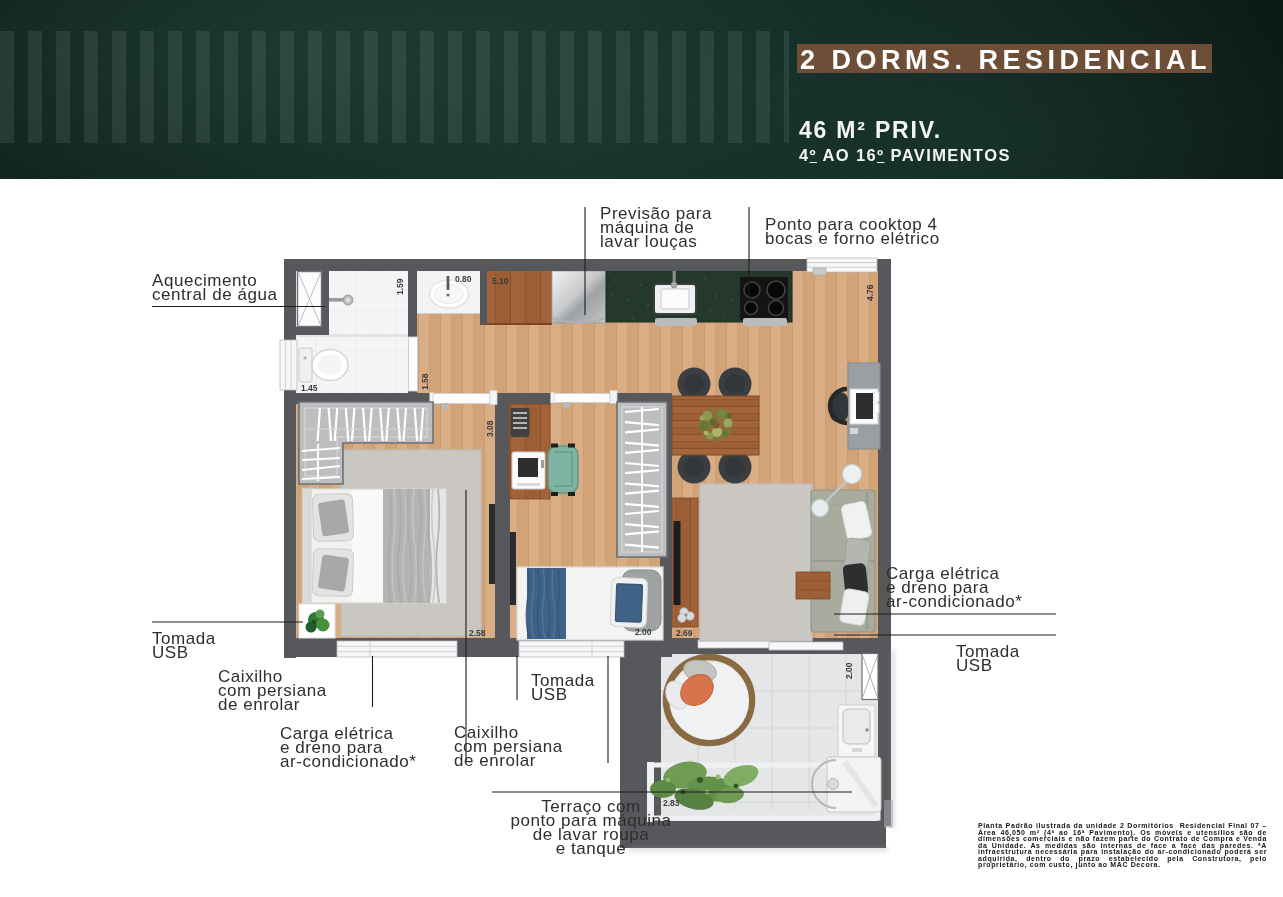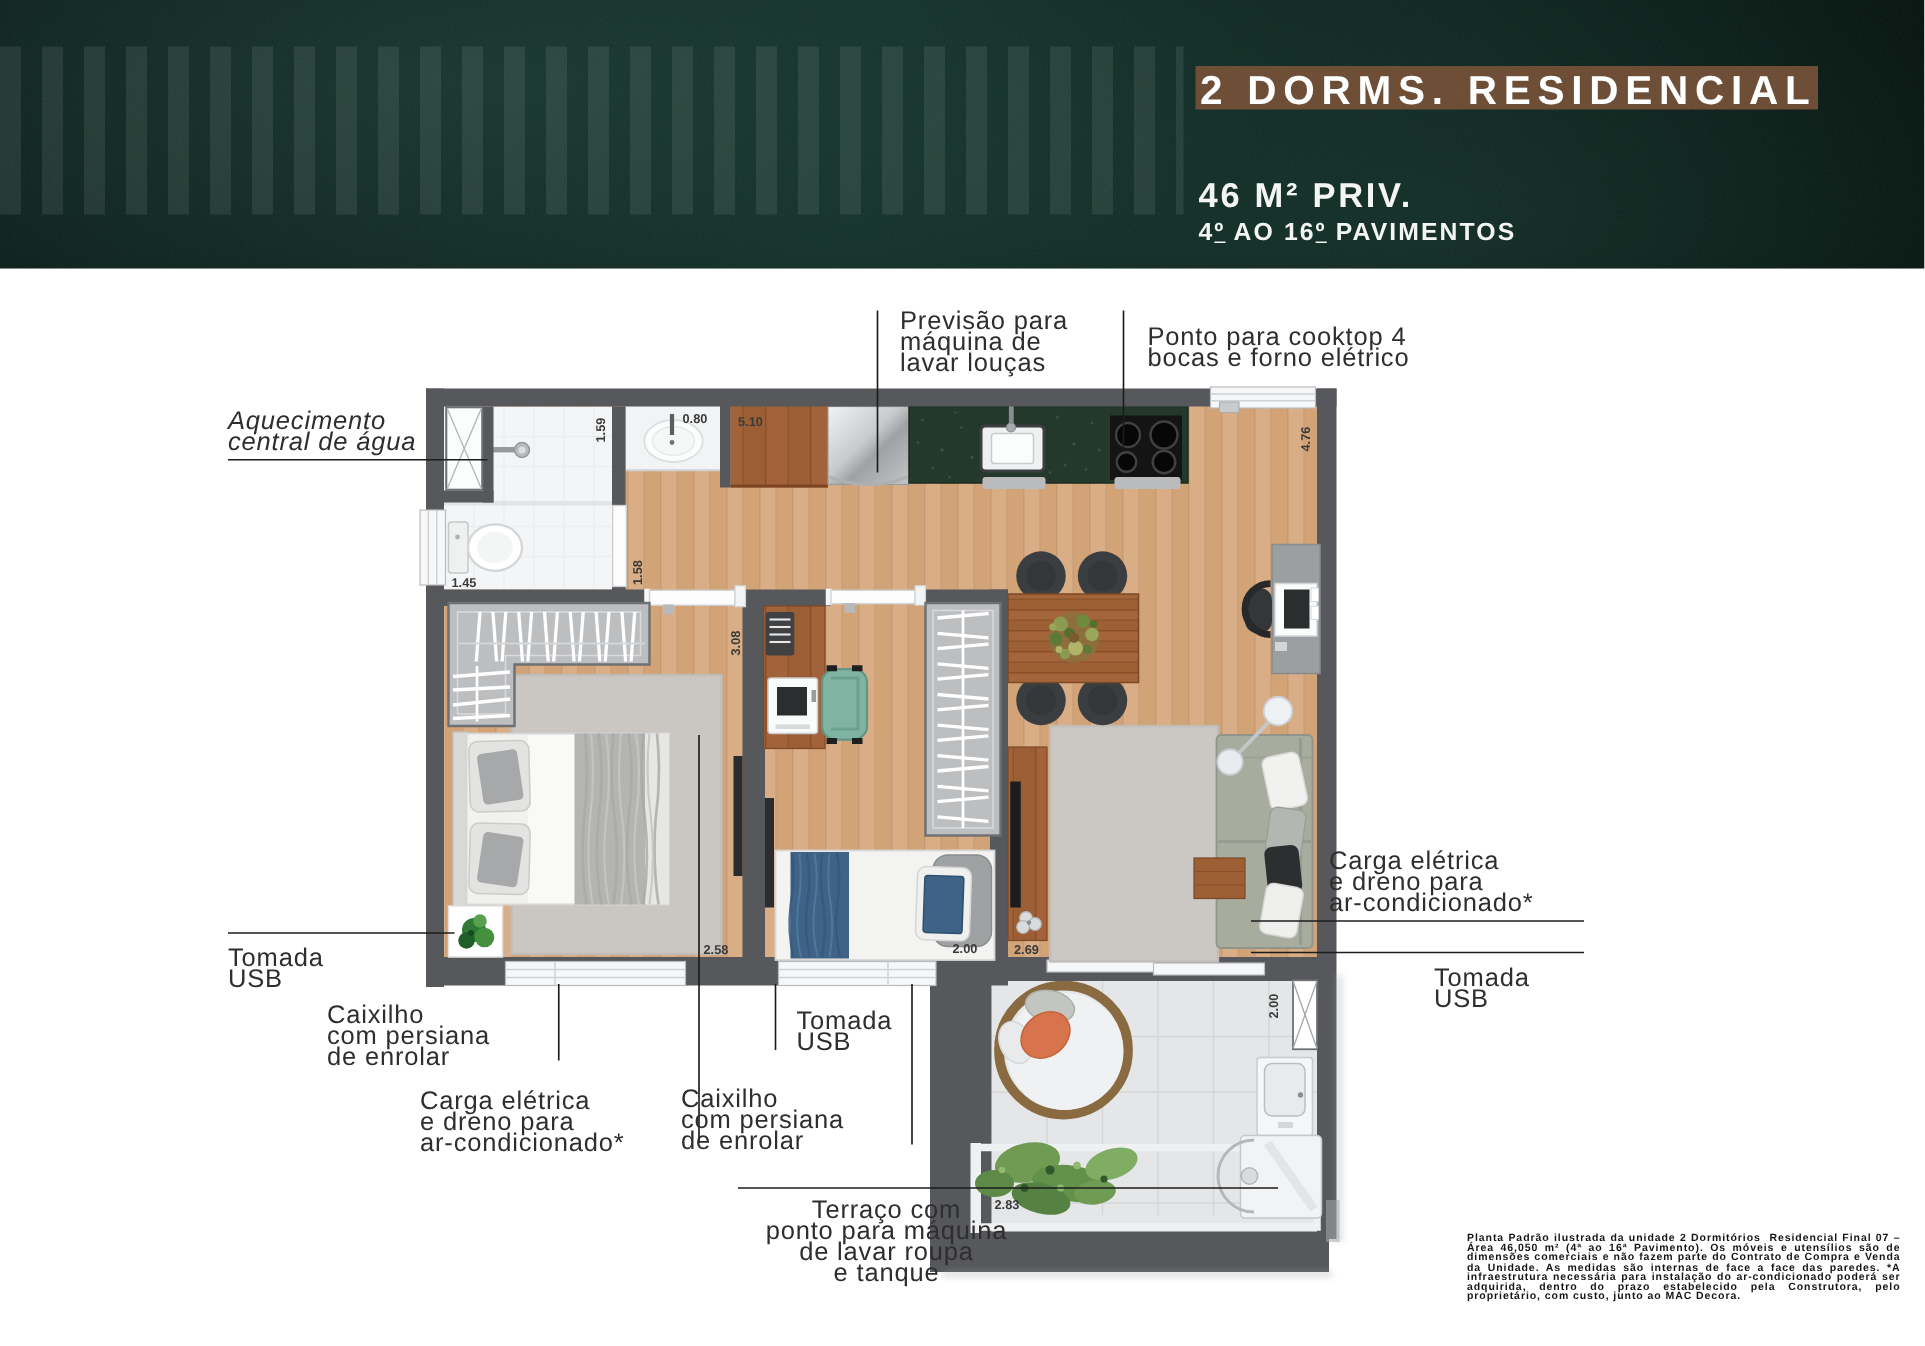--- a/index.html
+++ b/index.html
@@ -562,21 +562,21 @@
 <line x1="608" y1="656" x2="608" y2="763"></line>
 
 <line x1="492" y1="792" x2="852" y2="792"></line>
 
 <line x1="834" y1="614" x2="1056" y2="614"></line>
 
 <line x1="834" y1="635" x2="1056" y2="635"></line>
 </g>
 </svg>
 
-<div class="lbl" style="left:152px;top:274px;width:170px;font-style:italic;">Aquecimento<br>central de água</div>
+<div class="lbl" style="left:152px;top:274px;width:170px;">Aquecimento<br>central de água</div>
 
 <div class="lbl" style="left:600px;top:207px;width:160px;">Previsão para<br>máquina de<br>lavar louças</div>
 
 <div class="lbl" style="left:765px;top:218px;width:180px;">Ponto para cooktop 4<br>bocas e forno elétrico</div>
 
 <div class="lbl" style="left:152px;top:632px;width:100px;">Tomada<br>USB</div>
 
 <div class="lbl lblr" style="left:218px;top:669.5px;width:140px;">Caixilho<br>com persiana<br>de enrolar</div>
 
 <div class="lbl lblr" style="left:280px;top:727px;width:170px;">Carga elétrica<br>e dreno para<br>ar-condicionado*</div>

